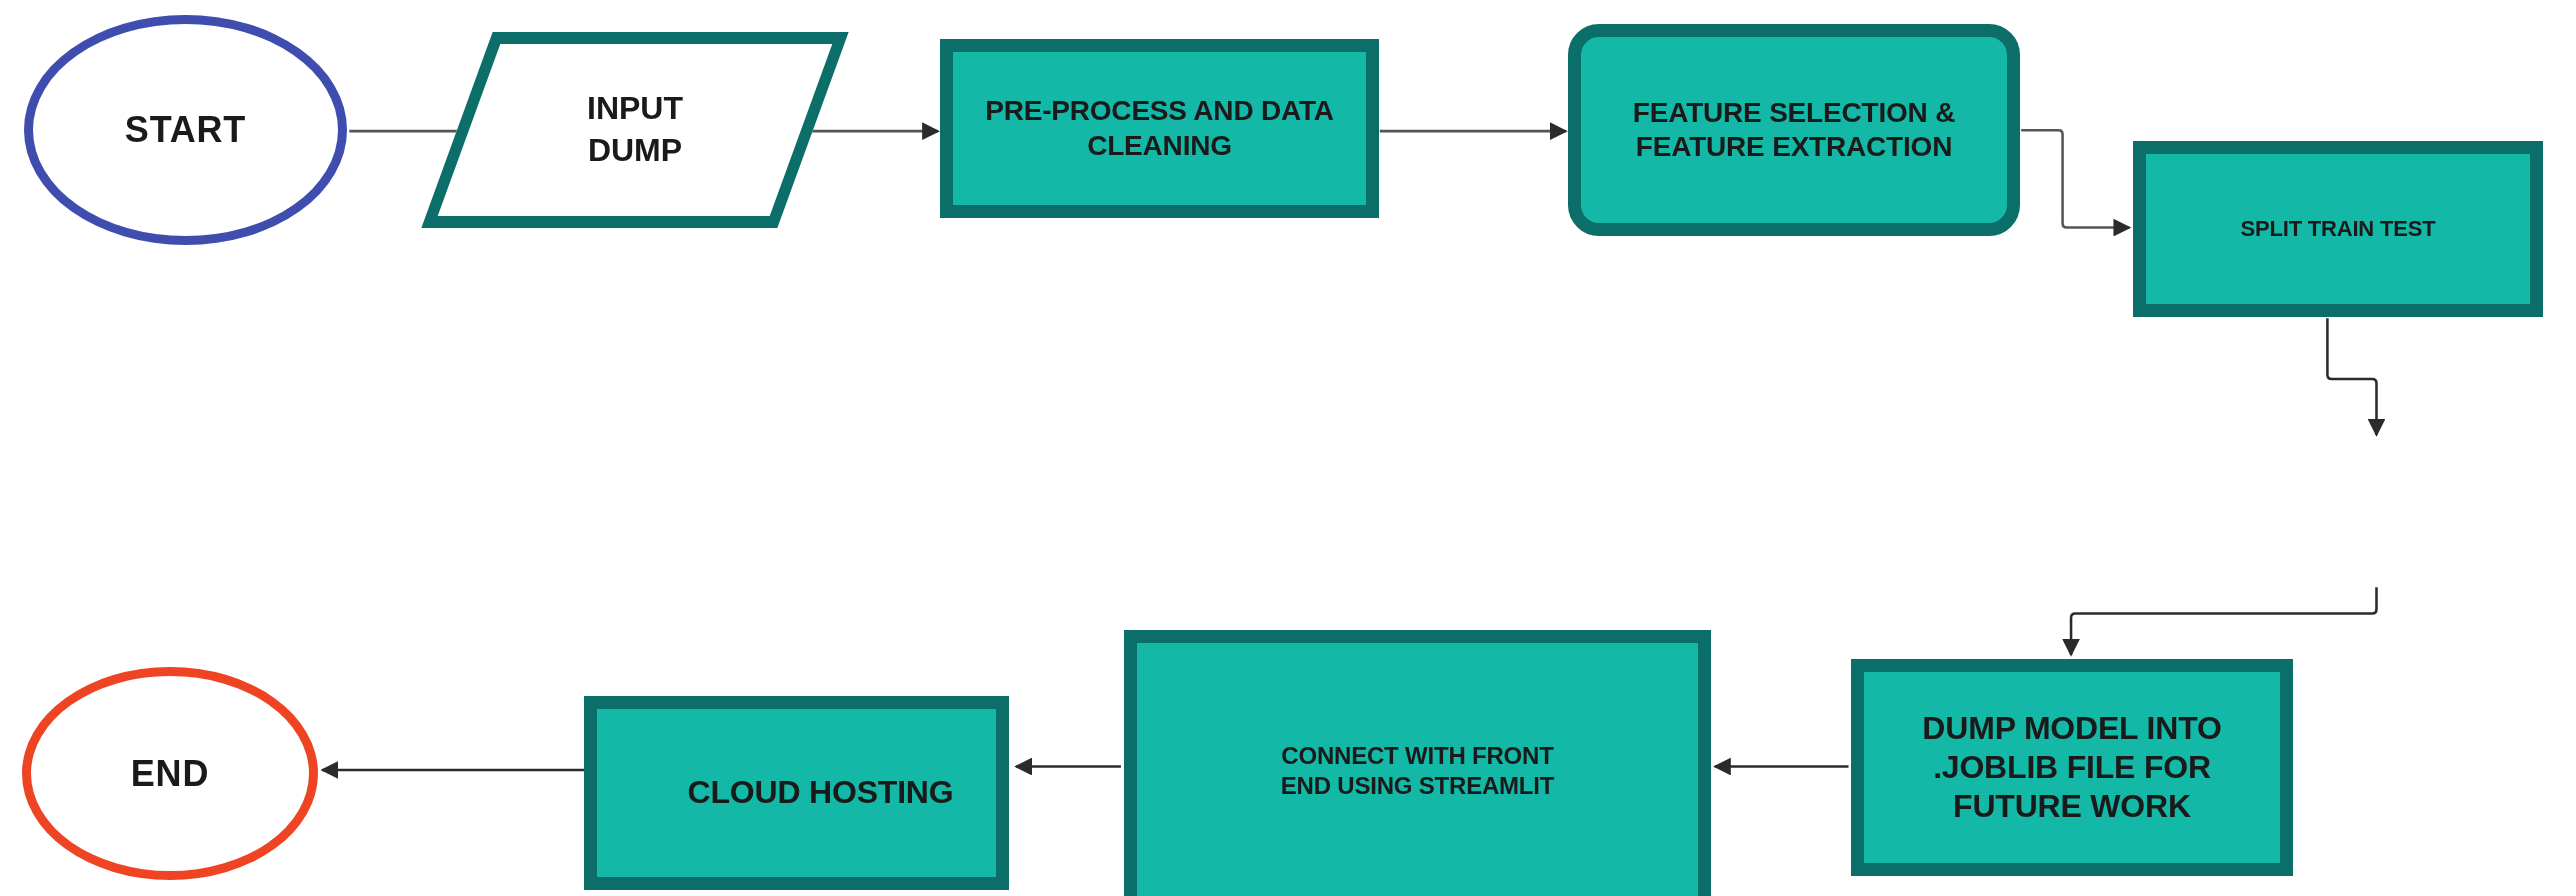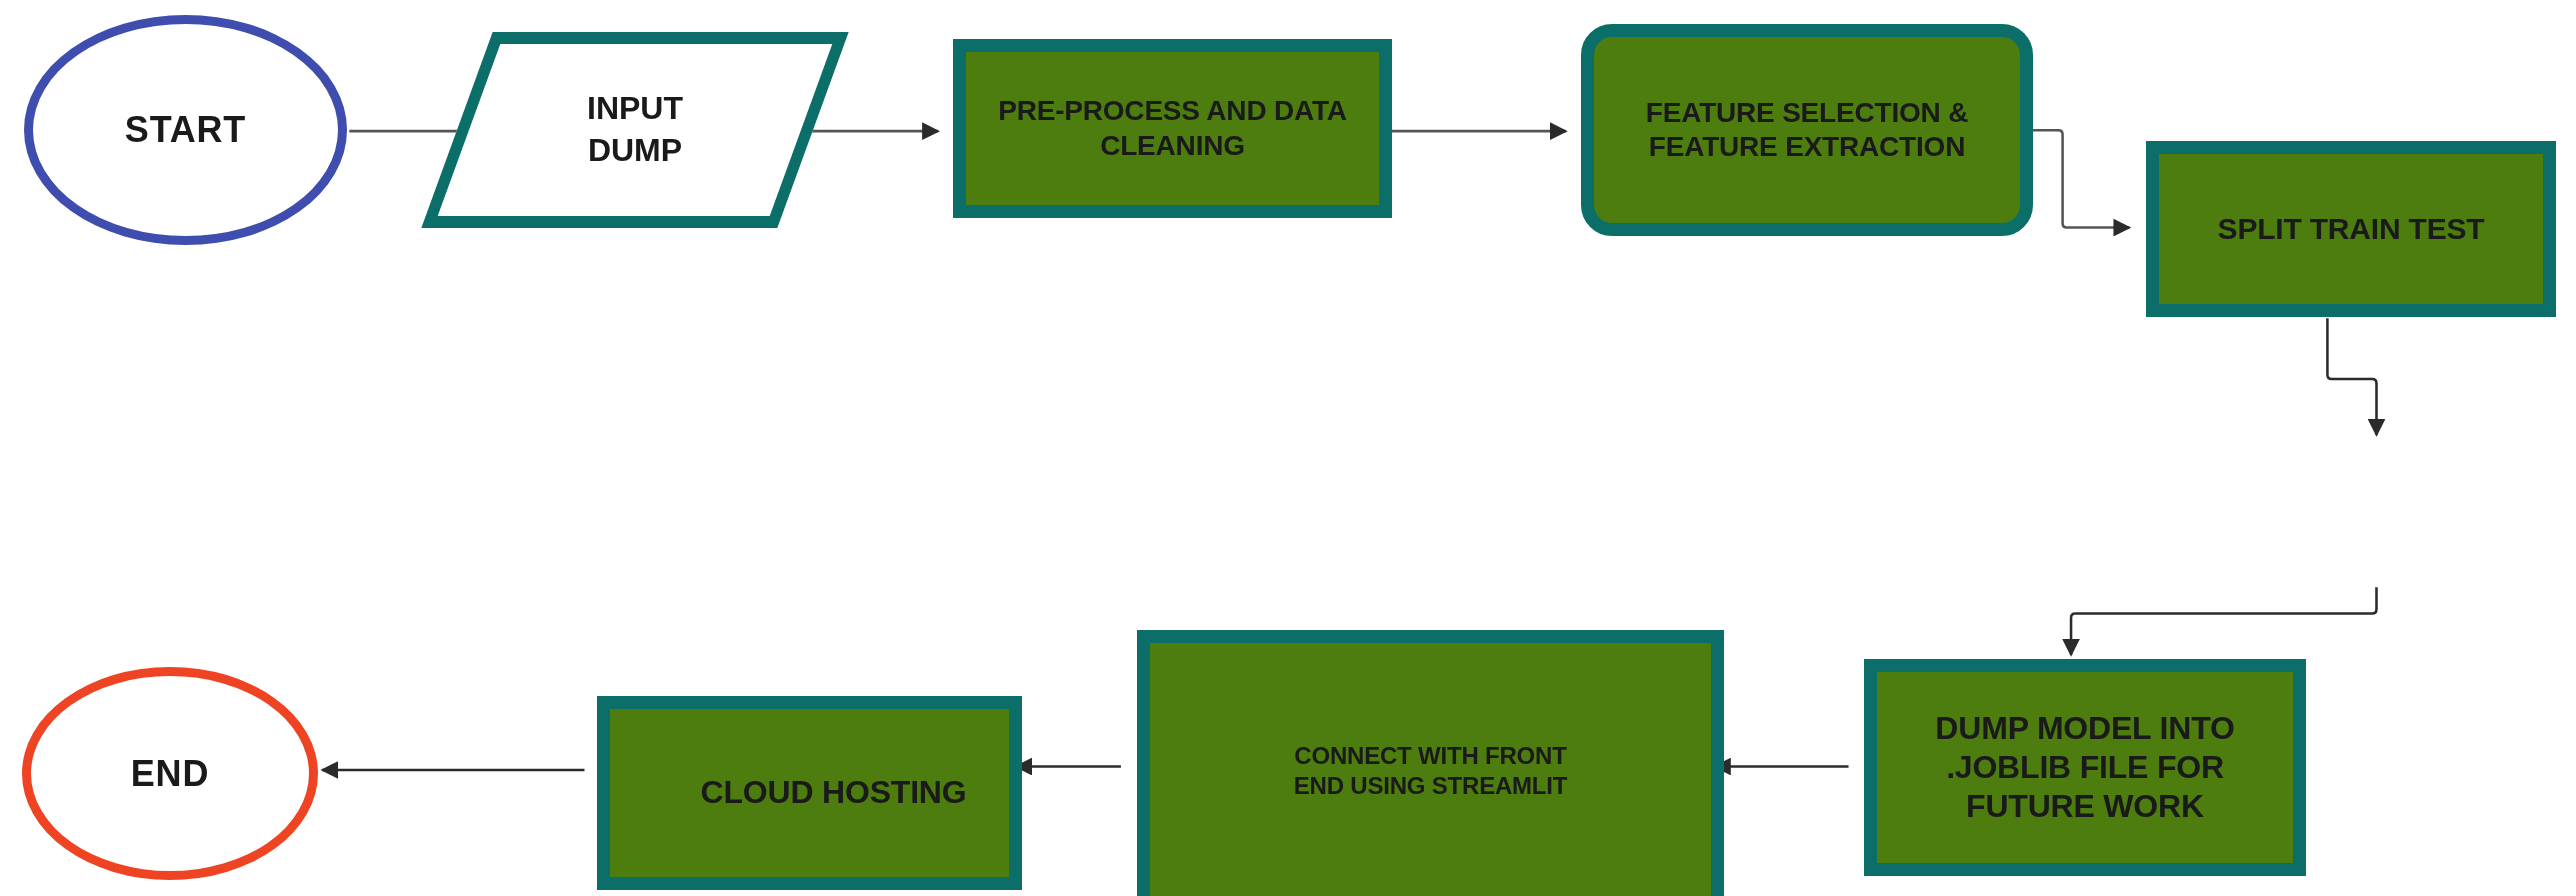--- a/index.html
+++ b/index.html
@@ -41,22 +41,21 @@
   }
   .node .label {
     display: block;
     white-space: pre-line;
     padding: 0 8.5px;
   }
   
   .rect {
     border-style: solid;
     border-color: #0b6e69;
-    background: #4d7c0f;
-    margin-left: 13px;
+    background: #14b8a6;
   }
   
   .ellipse {
     border-style: solid;
     border-radius: 50%;
     background: #ffffff;
     justify-content: center;
   }
   .ellipse-start { border-color: #3f4daf; }
   .ellipse-end   { border-color: #ef4423; }
@@ -105,21 +104,21 @@
   }
   #node-feature {
     left: 1568px; top: 24px; width: 452px;  height: 212px;
     border-width: 13.5px;
     font-size: 28px;
     border-radius: 31px;
   }
   #node-split {
     left: 2133px; top: 141px; width: 410px; height: 176px;
     border-width: 13.5px;
-    font-size: 30px;
+    font-size: 22px;
   }
   #node-train {
     left: 2206px; top: 439px; width: 328px; height: 147px;
     border-width: 13.5px;
     font-size: 32px;
   }
   #node-dump {
     left: 1851px; top: 659px; width: 442px; height: 217px;
     border-width: 13.5px;
     font-size: 32px;

